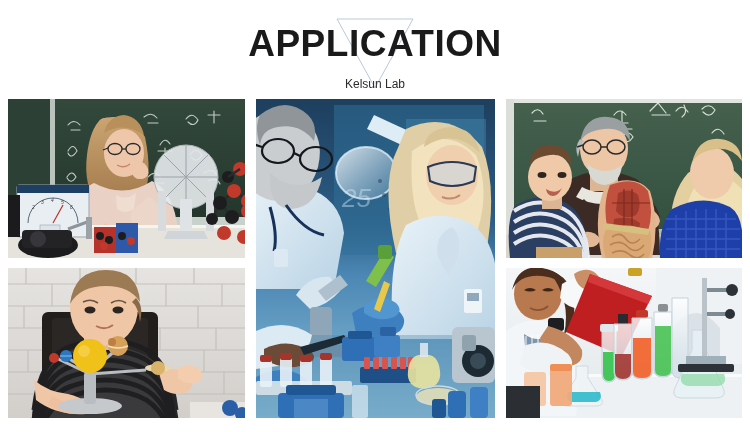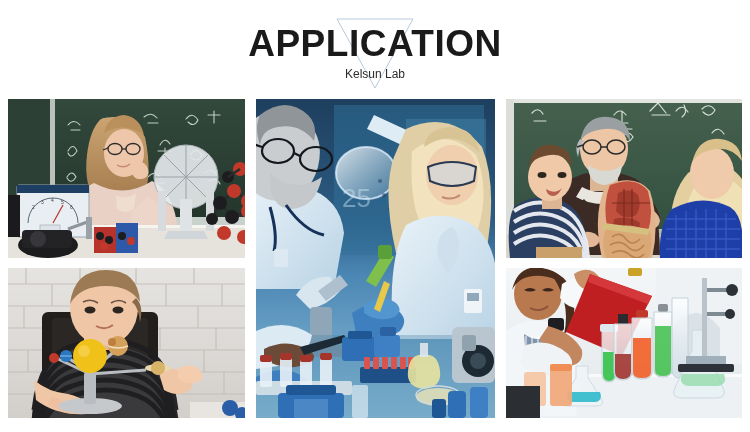--- a/index.html
+++ b/index.html
@@ -46,41 +46,42 @@
     font-size: 37px;
     font-weight: bold;
     letter-spacing: 0.5px;
     color: #1a1a1a;
     line-height: 34px;
     text-align: center;
   }
   .page-subtitle {
     position: absolute;
     left: 0;
-    top: 67px;
+    top: 77px;
     width: 750px;
     font-size: 12px;
     font-weight: normal;
     color: #2c2c2c;
     line-height: 14px;
     text-align: center;
   }
 
   
   .gallery {
     position: absolute;
     left: 8px;
     top: 99px;
     width: 734px;
     height: 319px;
   }
   .cell {
     position: absolute;
     overflow: hidden;
     background: #bef264;
+    font-style: italic;
   }
   .cell-tl { left: 0px;   top: 0px;   width: 237px; height: 159px; }
   .cell-bl { left: 0px;   top: 169px; width: 237px; height: 150px; }
   .cell-mid{ left: 248px; top: 0px;   width: 239px; height: 319px; }
   .cell-tr { left: 498px; top: 0px;   width: 236px; height: 159px; }
   .cell-br { left: 498px; top: 169px; width: 236px; height: 150px; }
 
   .photo {
     position: absolute;
     inset: 0;

